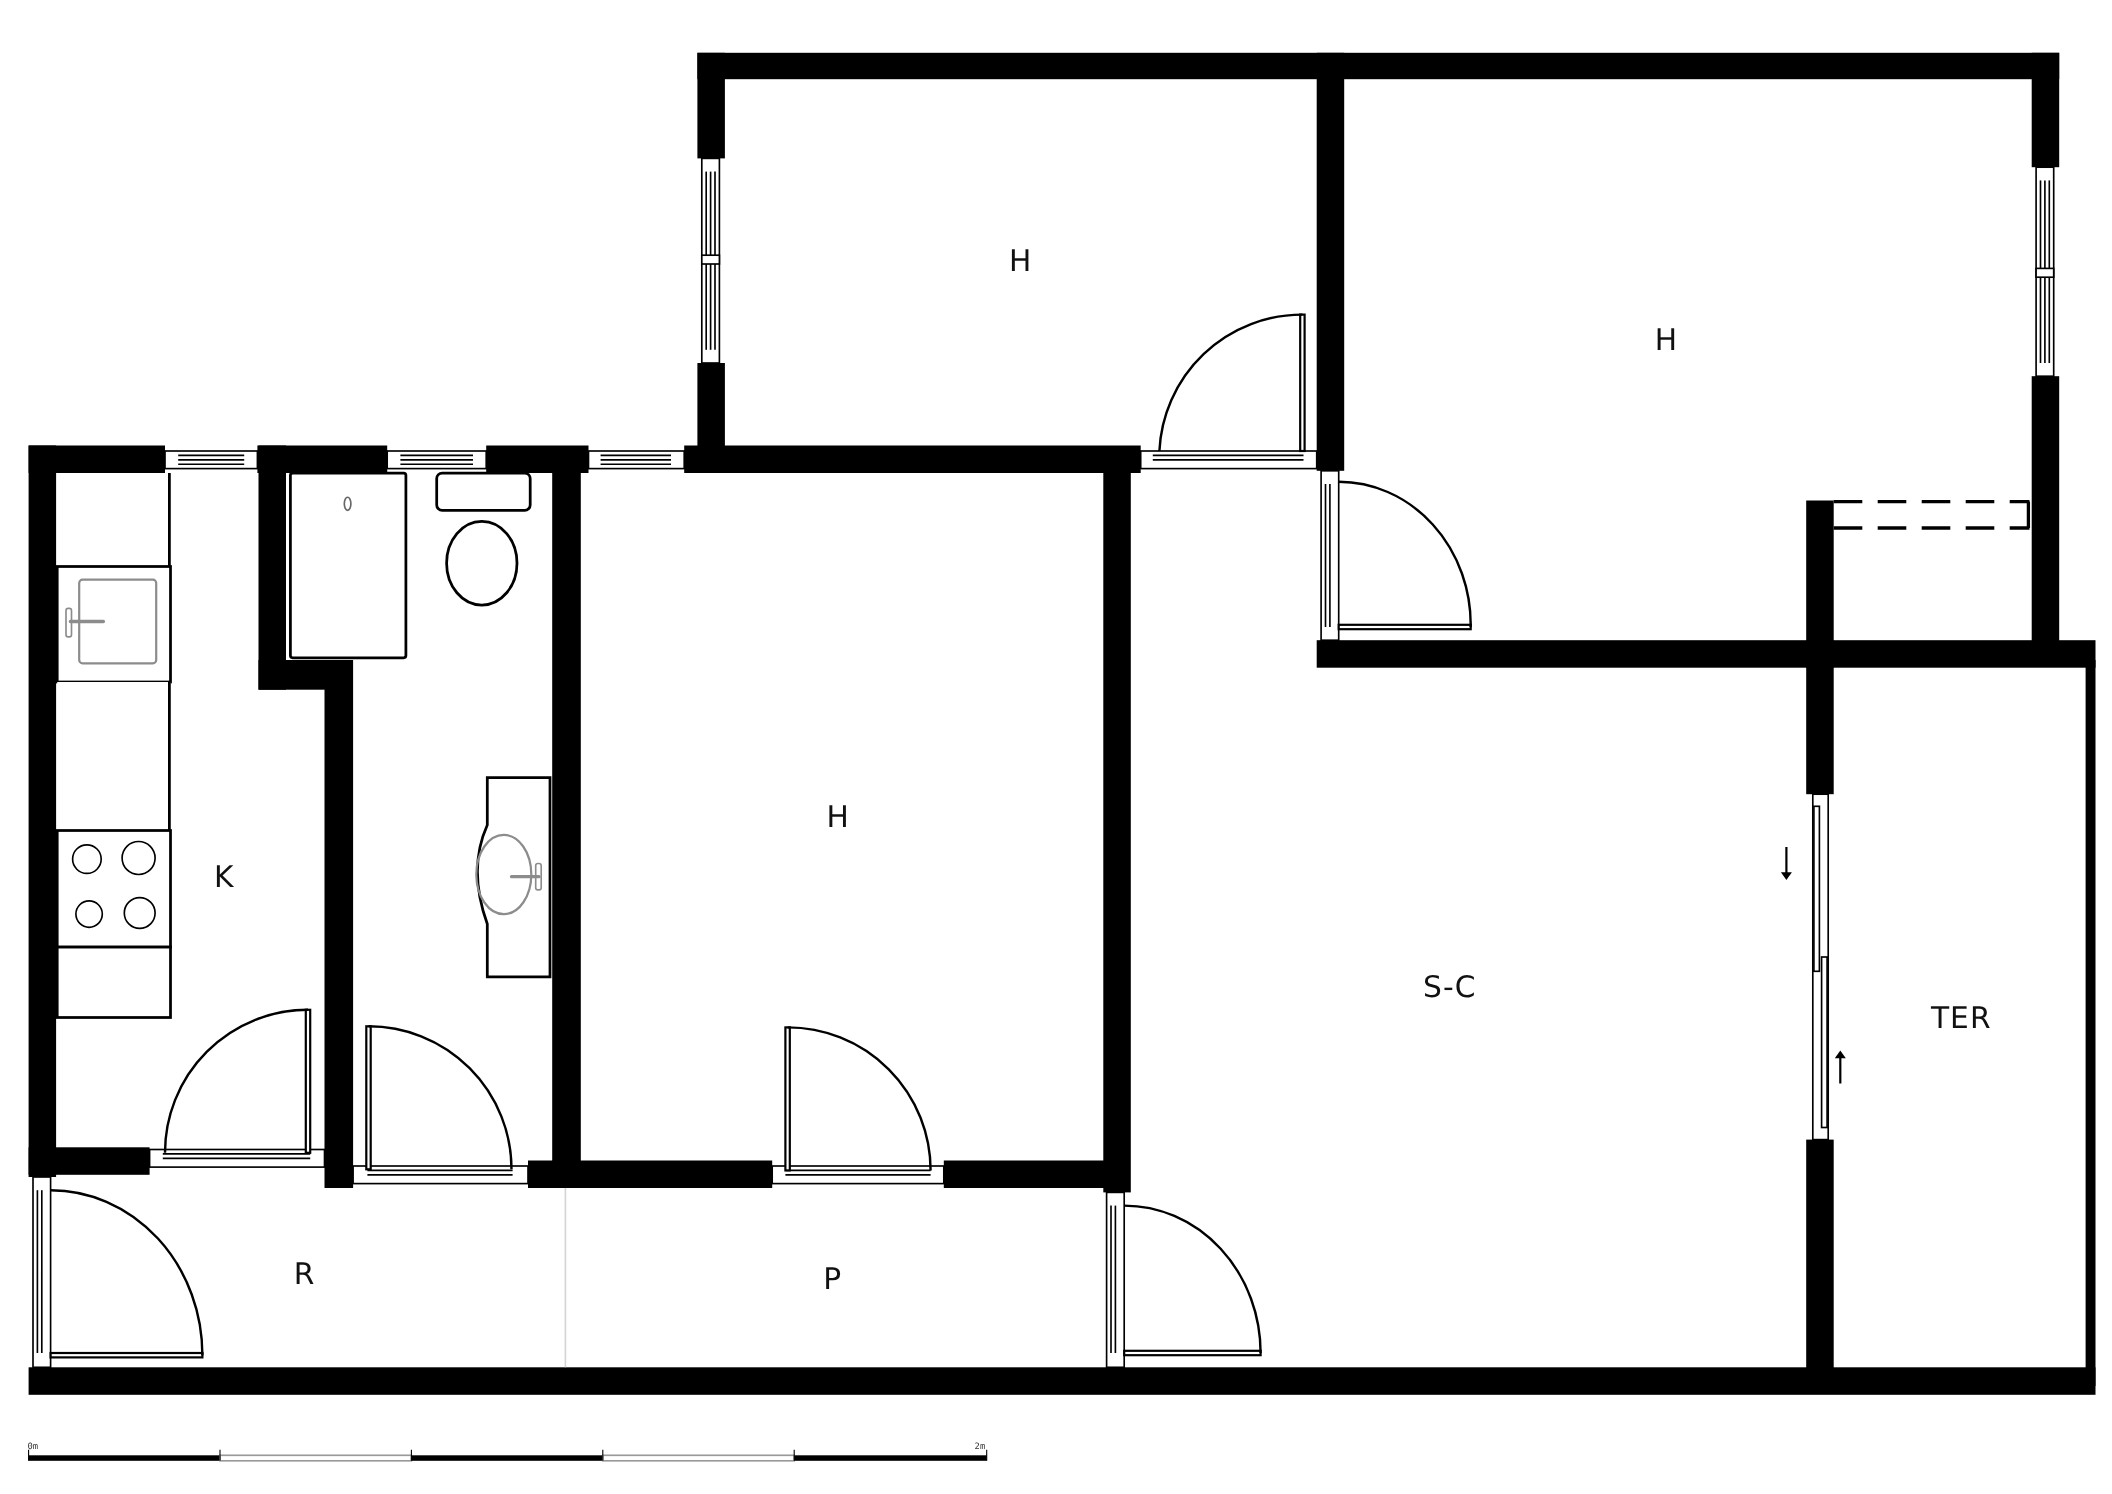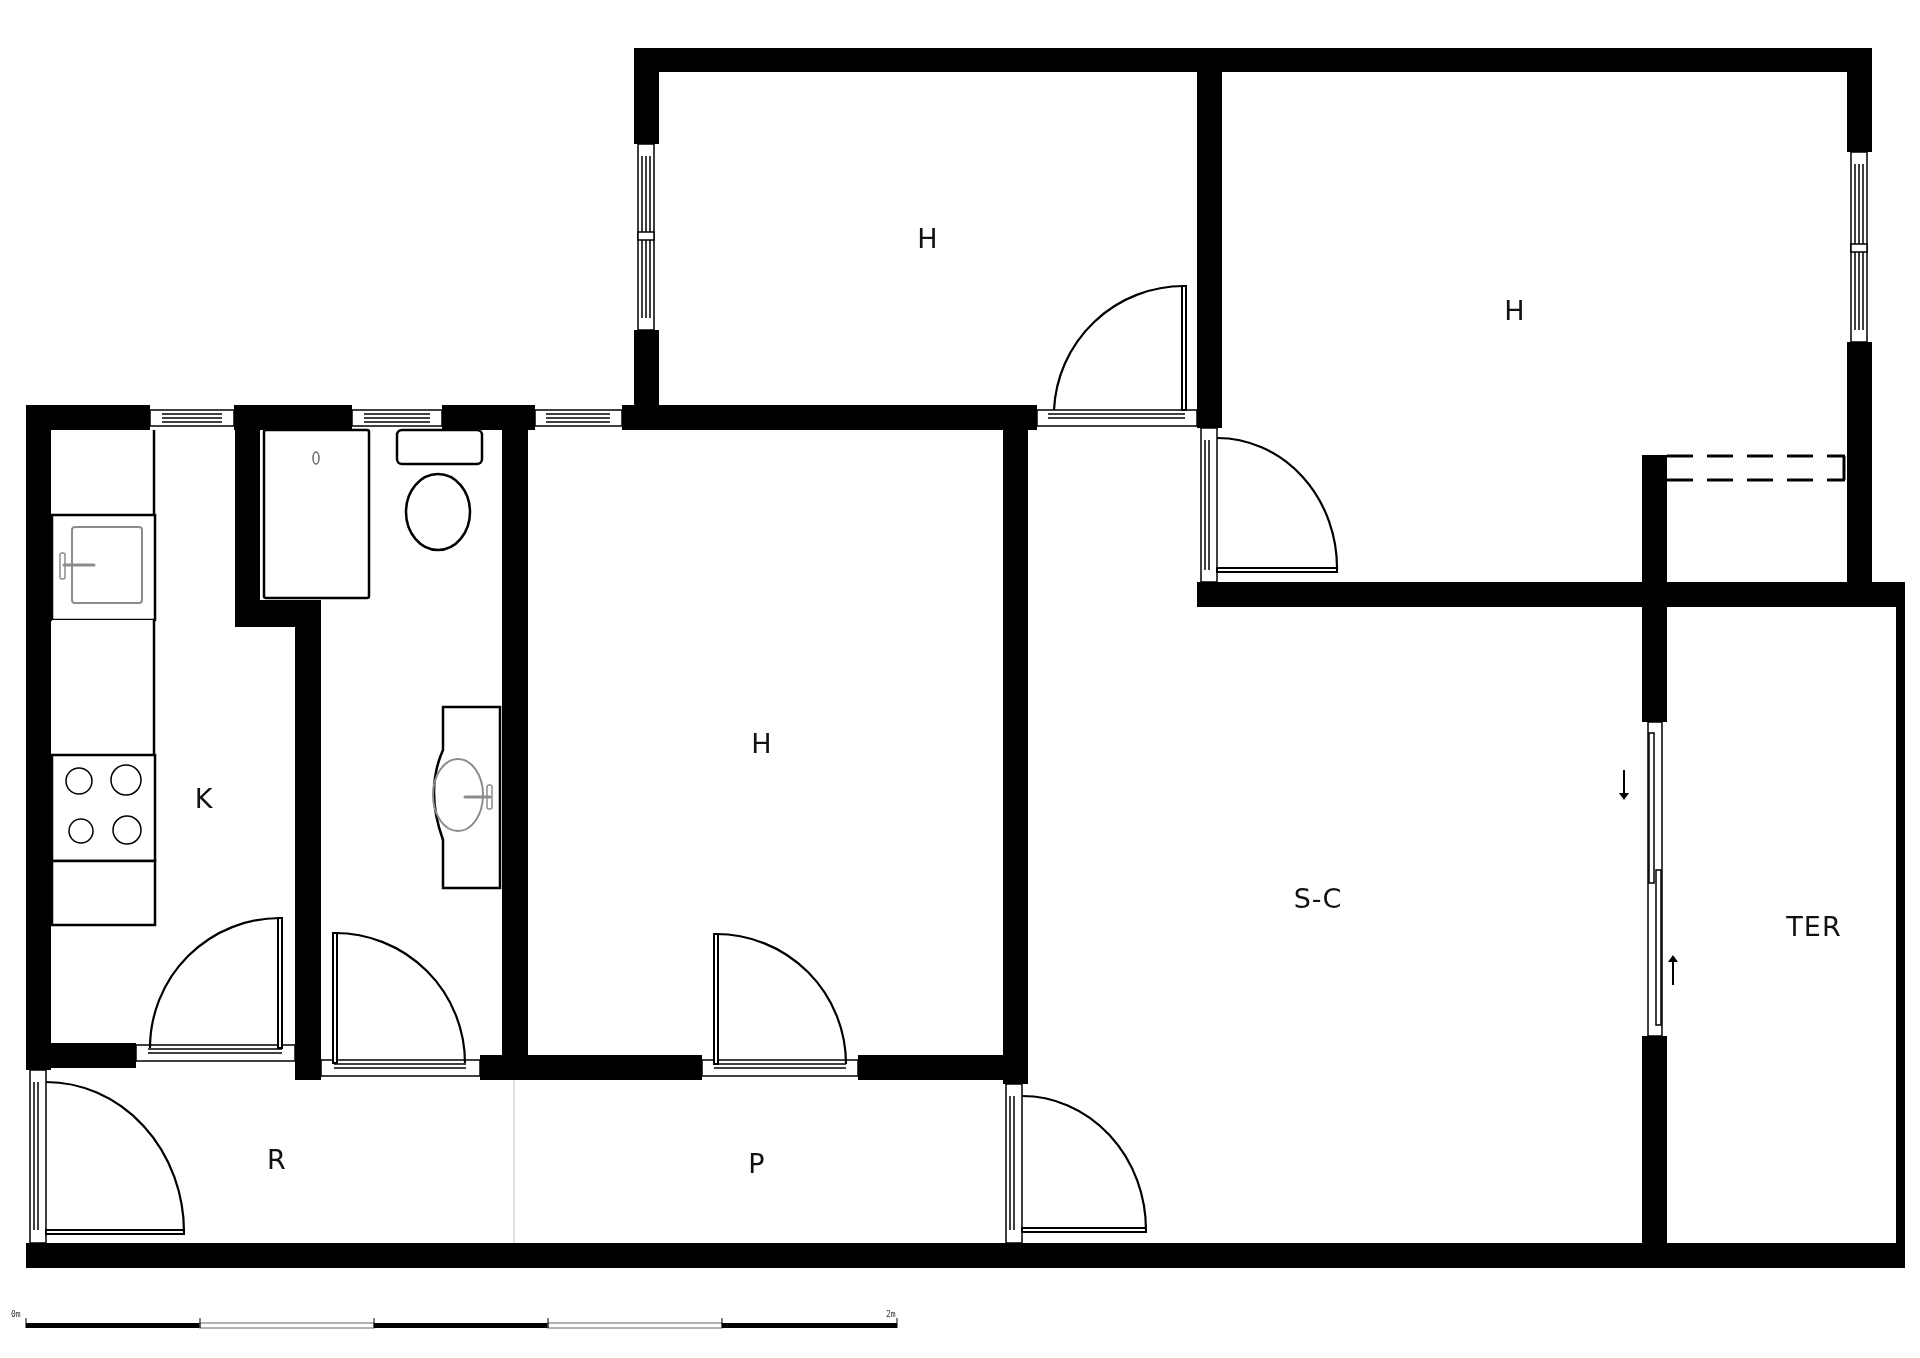--- a/index.html
+++ b/index.html
@@ -238,18 +238,18 @@
     <line x1="722" y1="1318" x2="722" y2="1328" stroke="#000" stroke-width="1"></line>
     <line x1="897" y1="1318" x2="897" y2="1328" stroke="#000" stroke-width="1"></line>
   </g>
 </svg>
 
 <div class="room-label" style="left:928px; top:238px;">H</div>
 <div class="room-label" style="left:1515px; top:310px;">H</div>
 <div class="room-label" style="left:762px; top:743px;">H</div>
 <div class="room-label" style="left:204px; top:798px;">K</div>
 <div class="room-label" style="left:1318px; top:898px;">S-C</div>
-<div class="room-label" style="left:1783px; top:926px;margin-left:31px;">TER</div>
+<div class="room-label" style="left:1783px; top:926px;">TER</div>
 <div class="room-label" style="left:277px; top:1159px;">R</div>
 <div class="room-label" style="left:757px; top:1163px;">P</div>
 
-<div class="scale-label" style="left:11px; top:1310px;">0m</div>
+<div class="scale-label" style="left:25px; top:1310px;">0m</div>
 <div class="scale-label" style="left:886px; top:1310px;">2m</div>
 
 </body></html>

